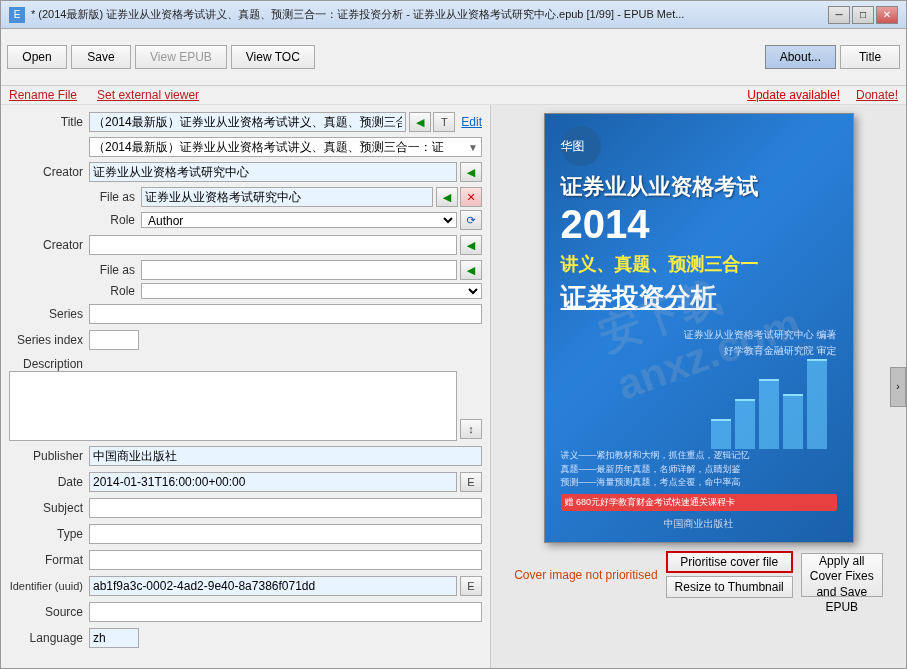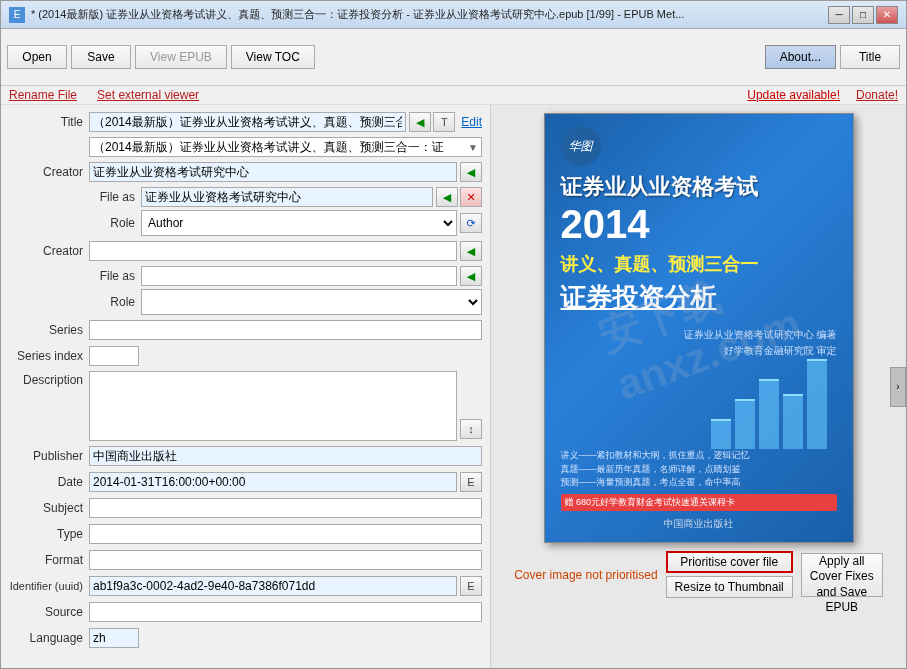--- a/index.html
+++ b/index.html
@@ -207,21 +207,21 @@
       border: 1px solid #aaa;
       background: white;
       font-size: 12px;
       padding: 0 3px;
       outline: none;
     }
     .sub-input.blue-bg { background: #e8f4ff; }
 
     .role-select {
       flex: 1;
-      height: 26px;
+      height: 16px;
       border: 1px solid #aaa;
       background: white;
       font-size: 12px;
       padding: 0 2px;
     }
 
     .description-area {
       width: 100%;
       height: 70px;
       border: 1px solid #aaa;
@@ -229,20 +229,21 @@
       font-size: 12px;
       padding: 3px;
       resize: none;
       outline: none;
       font-family: inherit;
     }
 
     .desc-block {
       display: flex;
       margin-bottom: 4px;
+      flex-direction: column;
     }
     .desc-label-col {
       width: 80px;
       font-size: 12px;
       color: #333;
       text-align: right;
       padding-right: 6px;
       padding-top: 2px;
     }
     .desc-right {
@@ -286,24 +287,23 @@
       align-items: center;
       margin-bottom: 6px;
     }
     .cover-logo {
       width: 40px;
       height: 40px;
       background: #2060a0;
       border-radius: 50%;
       display: flex;
       align-items: center;
-      justify-content: center;
+      justify-content: flex-start;
       font-size: 14px;
       margin-right: 8px;
-      font-style: italic;
     }
     .cover-subtitle-text {
       font-size: 11px;
       color: #cce0ff;
       line-height: 1.4;
     }
     .cover-main-title {
       font-size: 22px;
       font-weight: bold;
       color: #fff;

